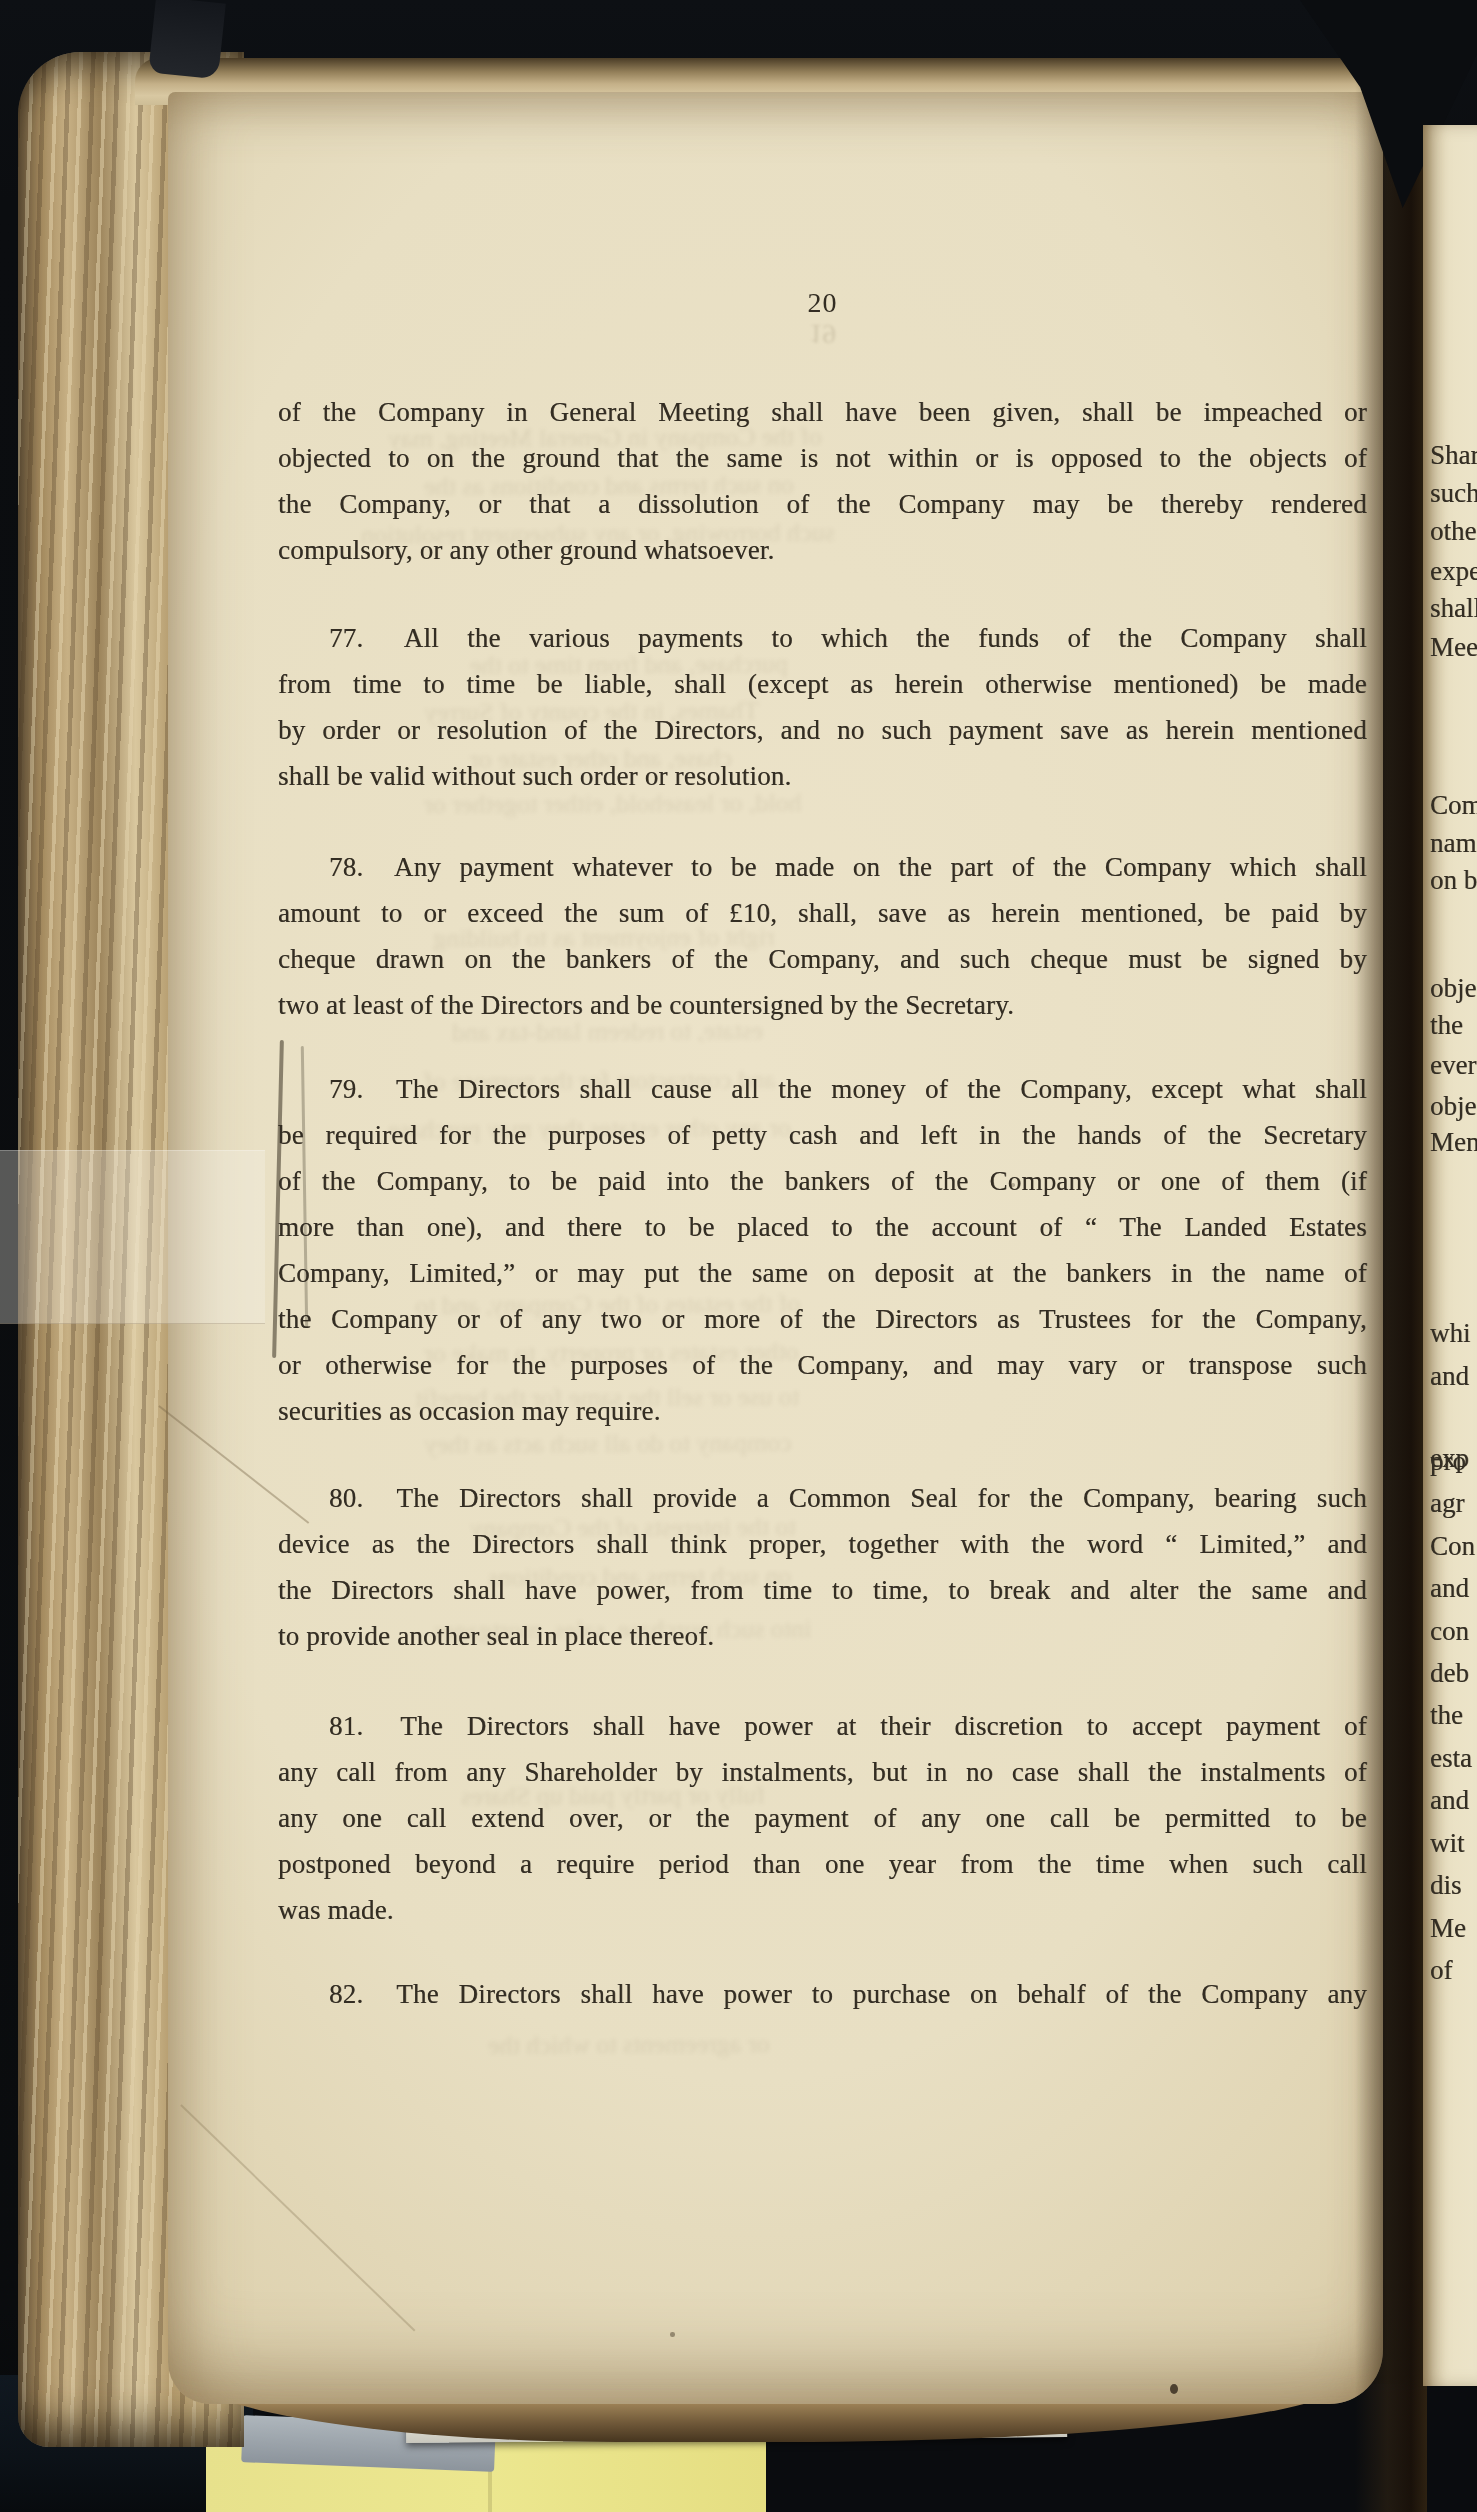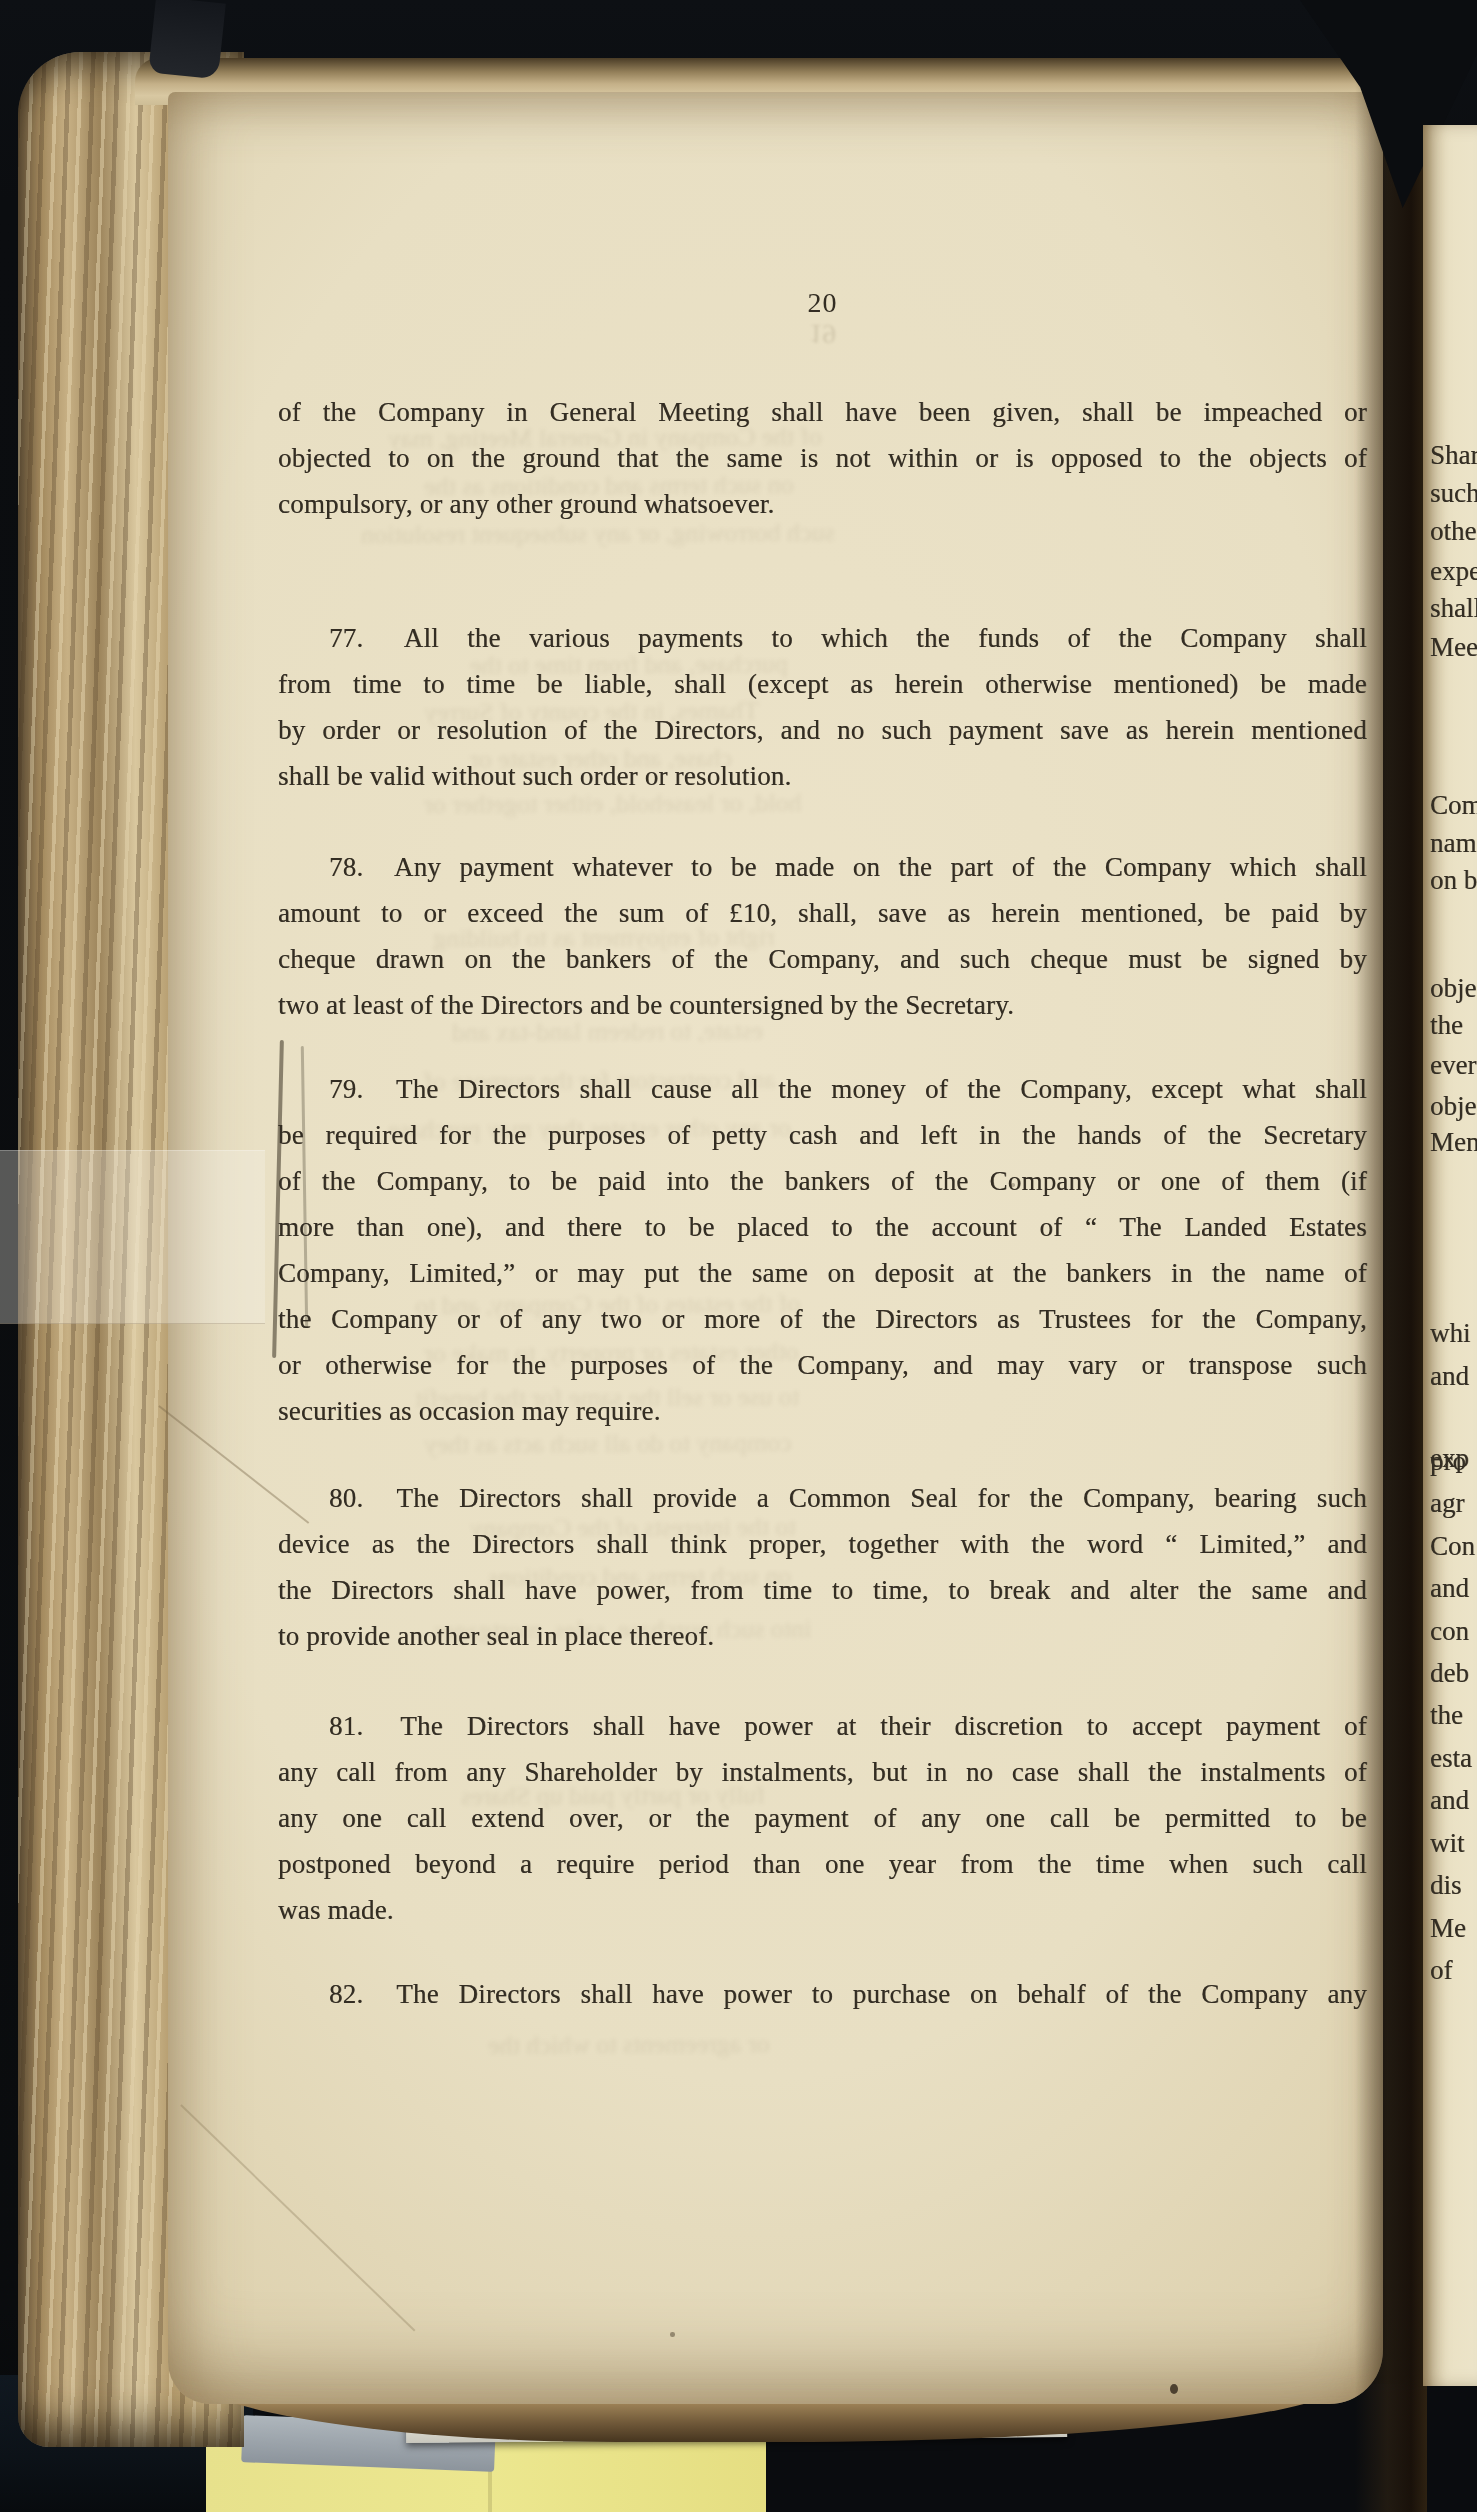--- a/index.html
+++ b/index.html
@@ -126,20 +126,21 @@
       <div class="ghost" style="left: 461px; top: 1781px;">fully or partly paid up Shares</div>
       <div class="ghost" style="left: 488px; top: 2030px;">or agreements to which the</div>
     </div>
   <div class="ghost-folio">19</div>
 
   <div class="folio">20</div>
   <div id="text-column">
       <div class="paragraph" style="top: 389px;">
         <div class="line">of the Company in General Meeting shall have been given, shall be impeached or</div>
         <div class="line">objected to on the ground that the same is not within or is opposed to the objects of</div>
+        <div class="line">the Company, or that a dissolution of the Company may be thereby rendered</div>
         <div class="line last">compulsory, or any other ground whatsoever.</div>
       </div>
       <div class="paragraph" style="top: 615px;">
         <div class="line first">77.  All the various payments to which the funds of the Company shall</div>
         <div class="line">from time to time be liable, shall (except as herein otherwise mentioned) be made</div>
         <div class="line">by order or resolution of the Directors, and no such payment save as herein mentioned</div>
         <div class="line last">shall be valid without such order or resolution.</div>
       </div>
       <div class="paragraph" style="top: 844px;">
         <div class="line first">78.  Any payment whatever to be made on the part of the Company which shall</div>

